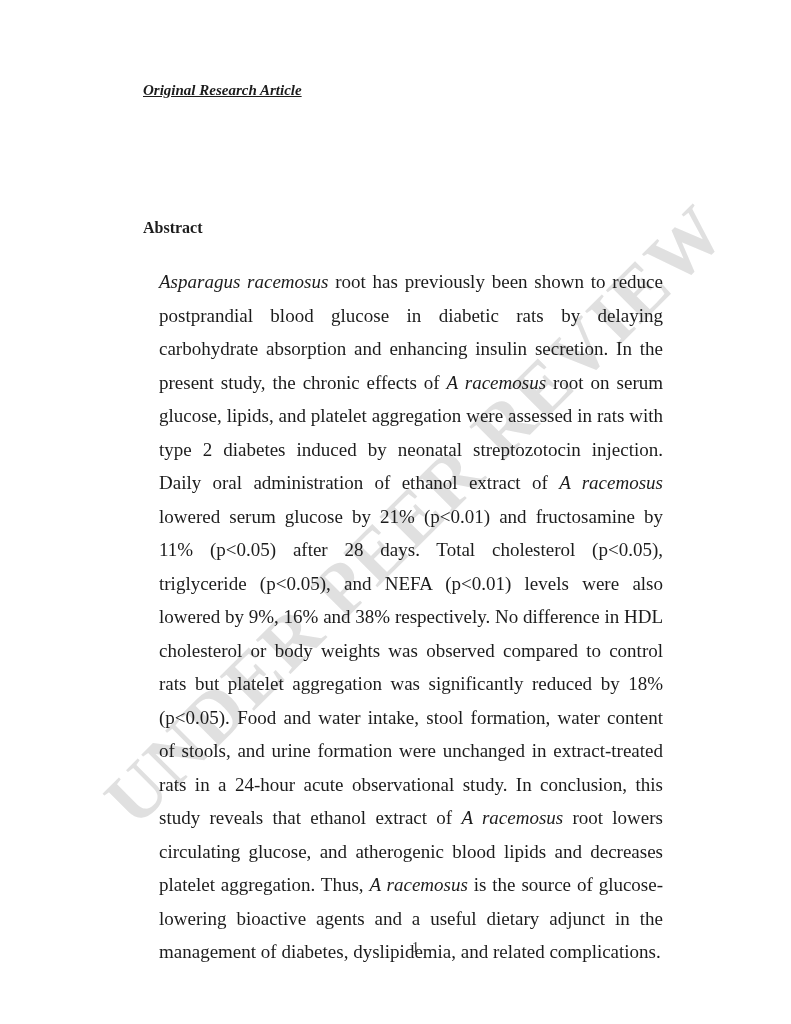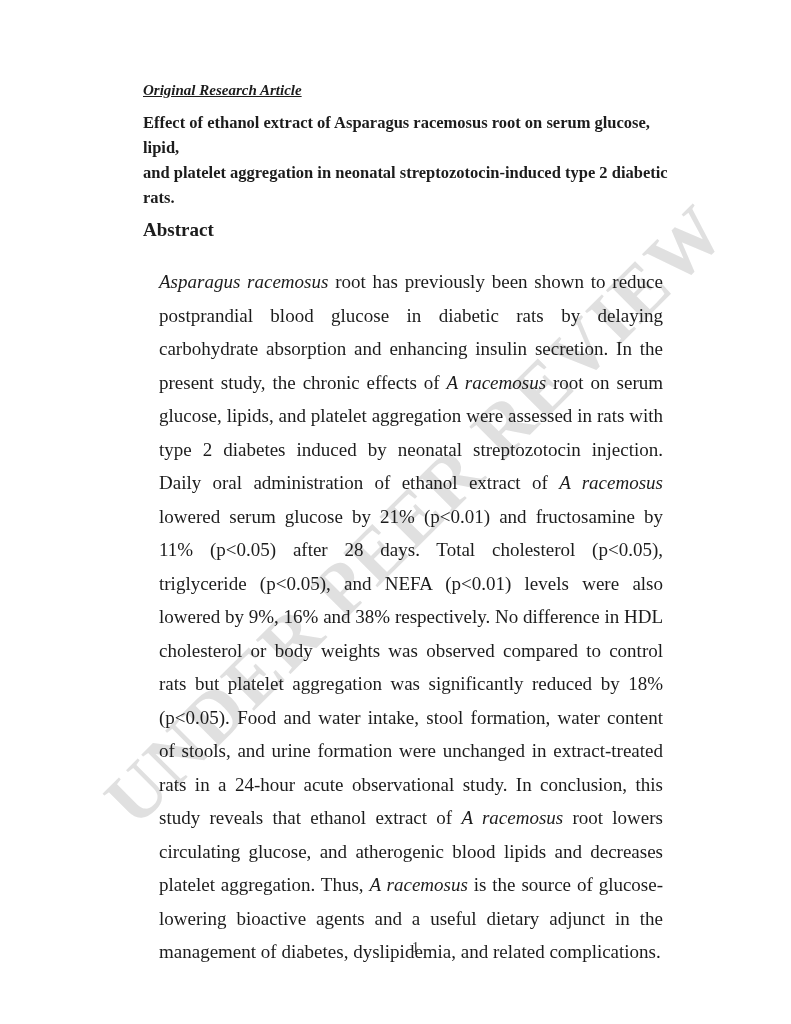--- a/index.html
+++ b/index.html
@@ -50,21 +50,21 @@
     margin: 0;
     font-size: 16.5px;
     font-weight: bold;
     line-height: 25px;
   }
   .title .tline { display: block; }
   .abstract-heading {
     position: absolute;
     top: 219px; left: 0;
     margin: 0;
-    font-size: 19px;
+    font-size: 16px;
     font-weight: bold;
   }
   .abstract {
     position: absolute;
     top: 249px; left: 0; right: 9px;
     margin: 16px;
     font-size: 19px;
     line-height: 33.5px;
     text-align: justify;
   }
@@ -92,24 +92,20 @@
 <body>
 
 <div class="page">
 
   <div class="watermark">UNDER PEER REVIEW</div>
 
   <div class="content">
 
     <h3 class="article-type">Original Research Article</h3>
 
-    <h1 class="title">
-      <span class="tline">Effect of ethanol extract of Asparagus racemosus root on serum glucose, lipid,</span>
-      <span class="tline">and platelet aggregation in neonatal streptozotocin-induced type 2 diabetic rats.</span>
-    </h1>
 
     <h2 class="abstract-heading">Abstract</h2>
 
     <p class="abstract">
       <span class="seg-italic">Asparagus racemosus</span><span class="seg-normal"> root has previously been shown to reduce postprandial blood glucose in diabetic rats by delaying carbohydrate absorption and enhancing insulin secretion. In the present study, the chronic effects of </span><span class="seg-italic">A racemosus</span><span class="seg-normal"> root on serum glucose, lipids, and platelet aggregation were assessed in rats with type 2 diabetes induced by neonatal streptozotocin injection.  Daily oral administration of ethanol extract of </span><span class="seg-italic">A racemosus</span><span class="seg-normal"> lowered serum glucose by 21% (p&lt;0.01) and fructosamine by 11% (p&lt;0.05) after 28 days.  Total cholesterol (p&lt;0.05), triglyceride (p&lt;0.05), and NEFA (p&lt;0.01) levels were also lowered by 9%, 16% and 38% respectively.  No difference in HDL cholesterol or body weights was observed compared to control rats but platelet aggregation was significantly reduced by 18% (p&lt;0.05). Food and water intake, stool formation, water content of stools, and urine formation were unchanged in extract-treated rats in a 24-hour acute observational study. In conclusion, this study reveals that ethanol extract of </span><span class="seg-italic">A racemosus</span><span class="seg-normal"> root lowers circulating glucose, and atherogenic blood lipids and decreases platelet aggregation. Thus, </span><span class="seg-italic">A racemosus</span><span class="seg-normal"> is the source of glucose-lowering bioactive agents and a useful dietary adjunct in the management of diabetes, dyslipidemia, and related complications.</span>
     </p>
 
 
     <div class="page-number">1</div>
 

